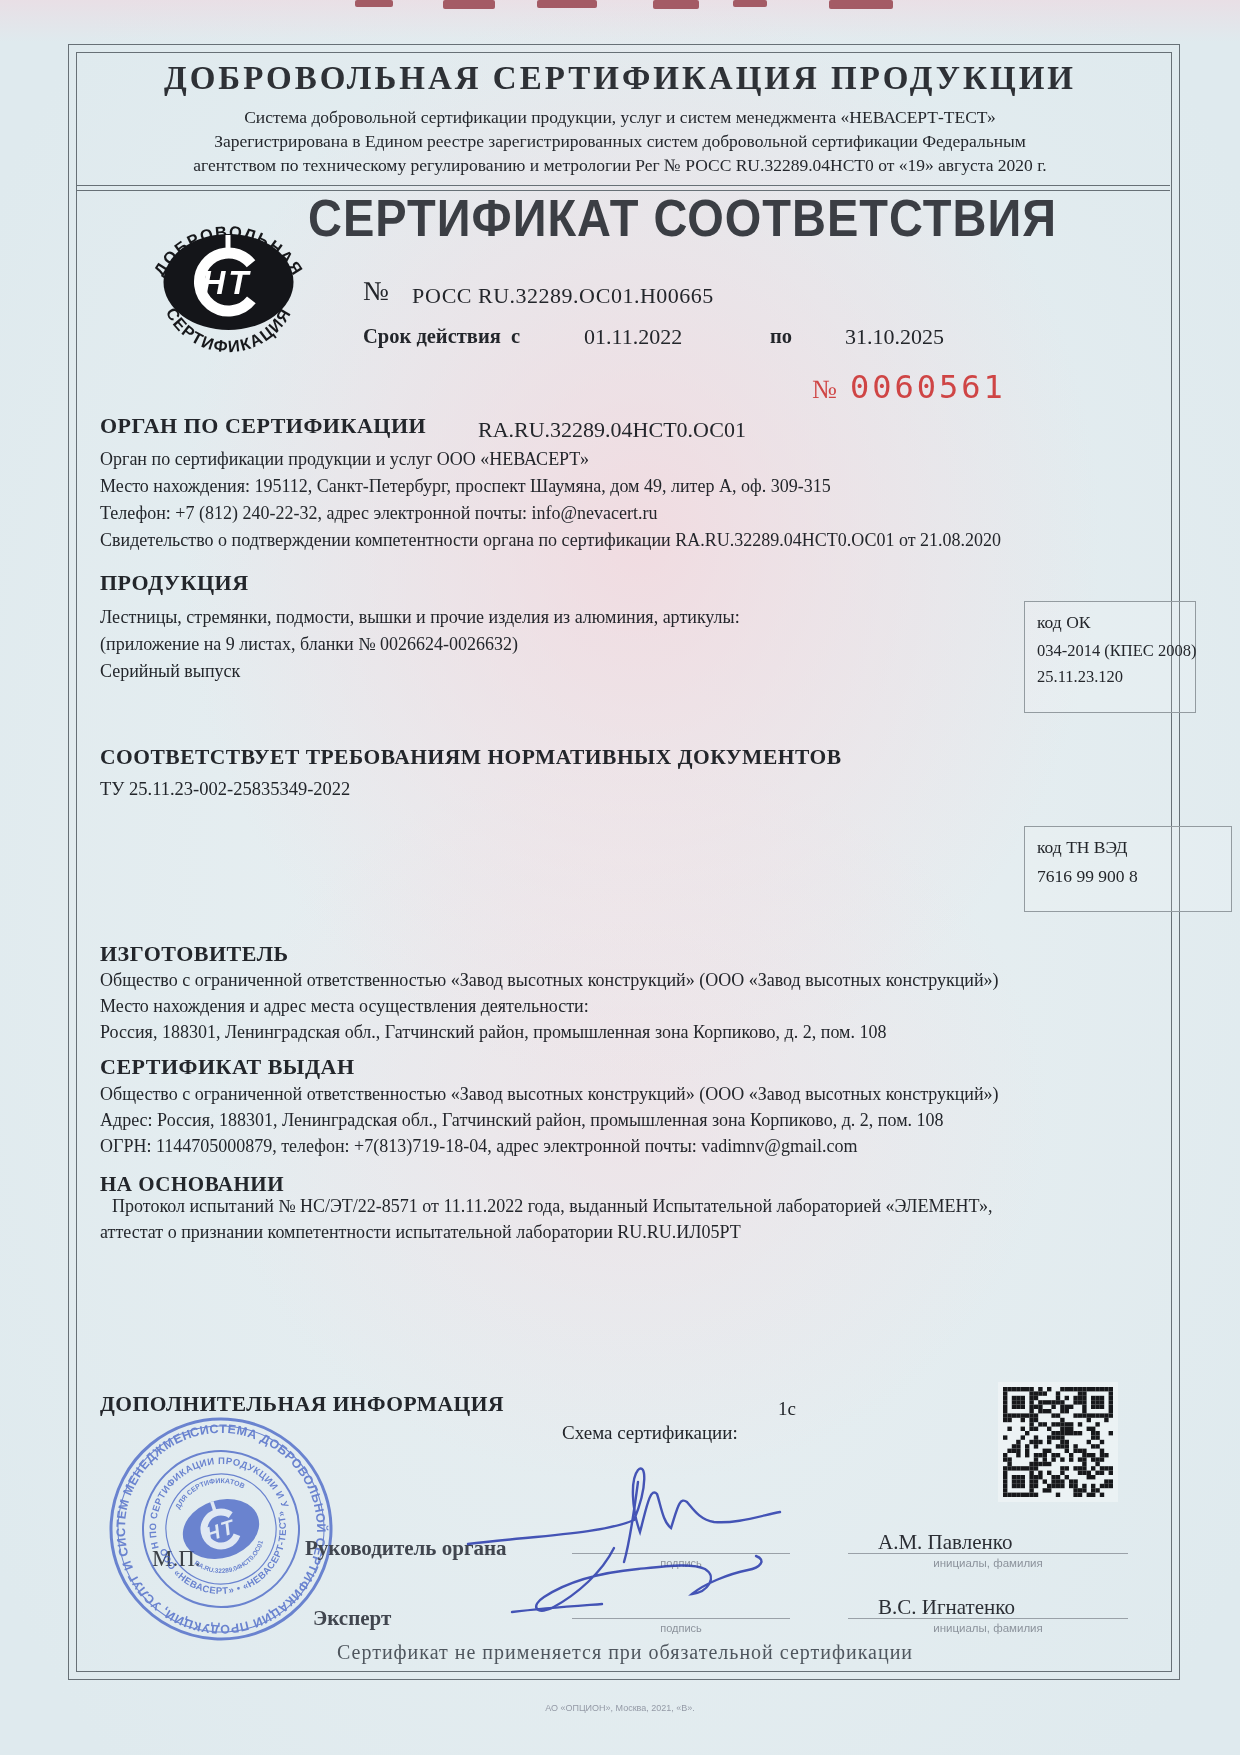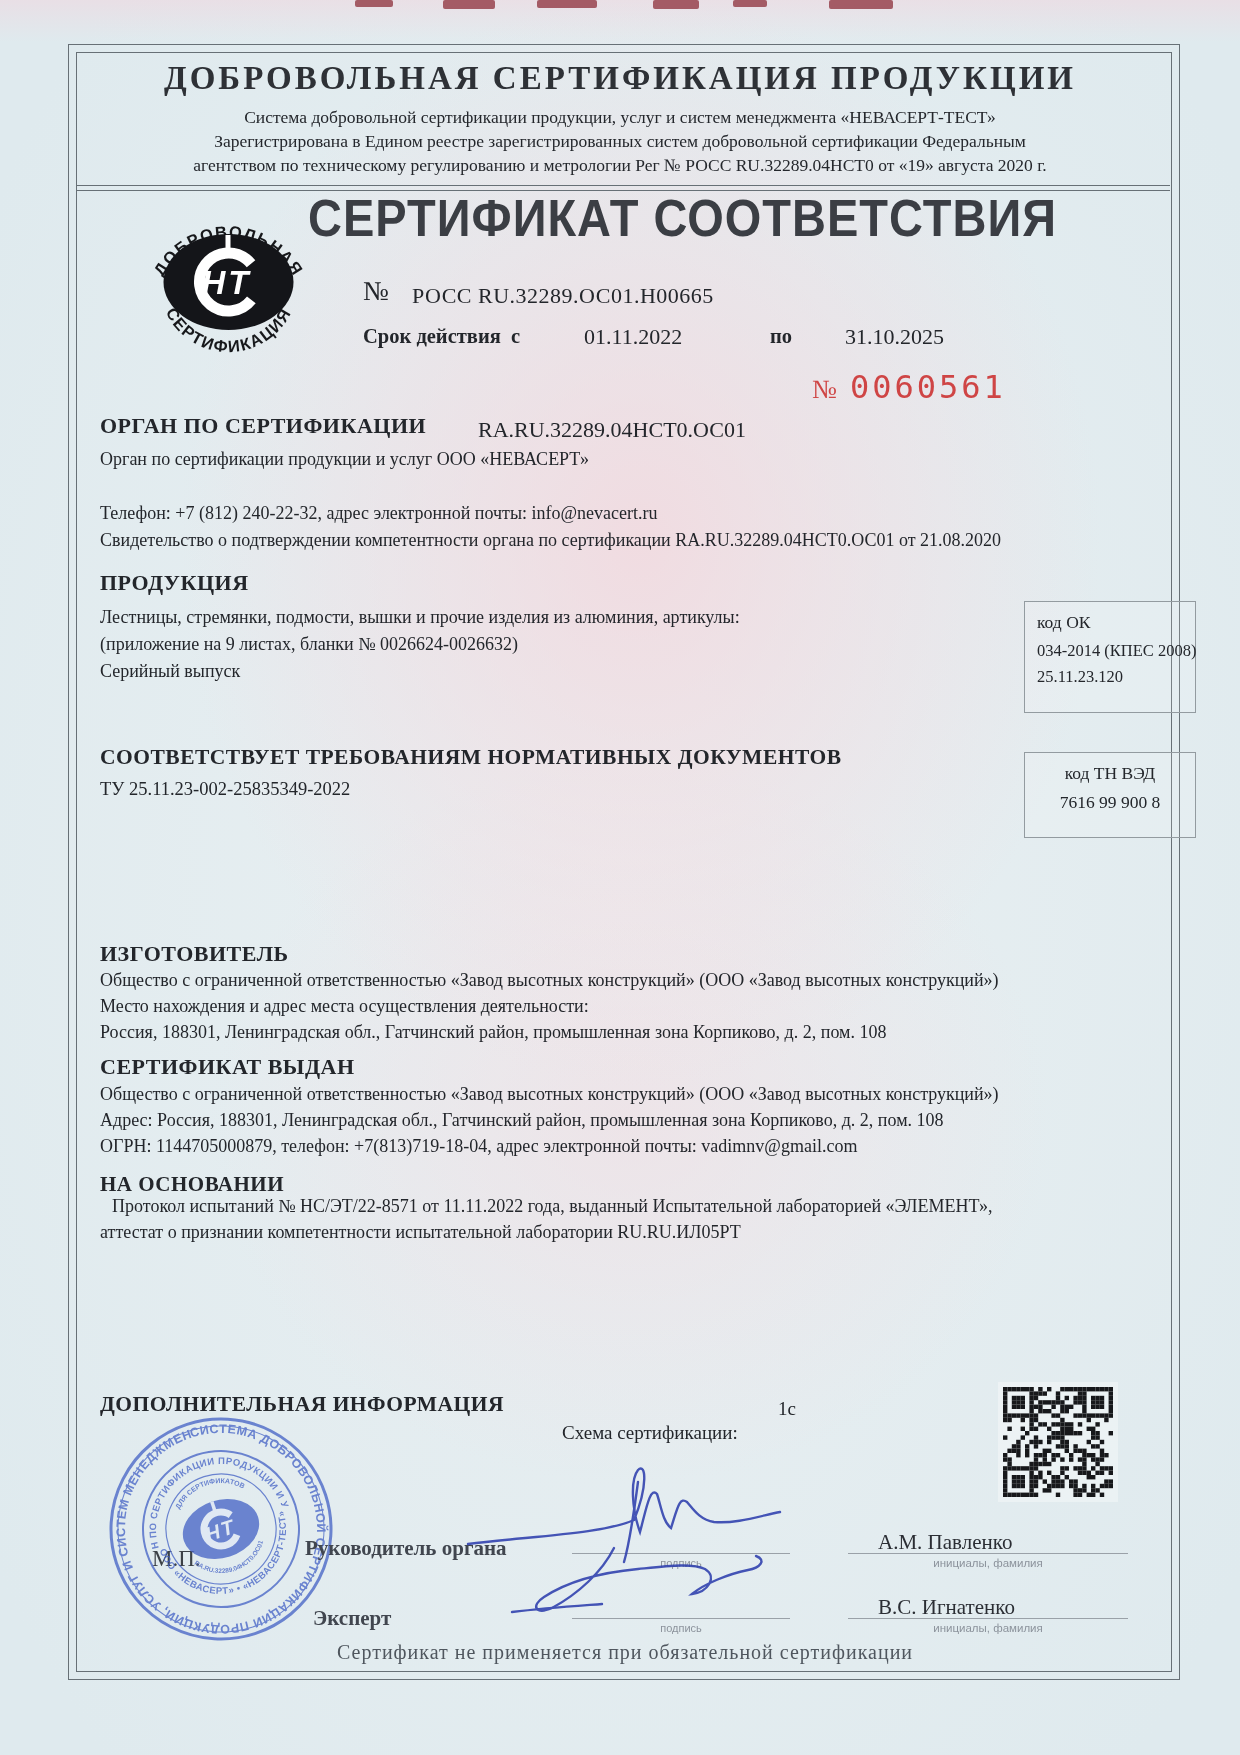--- a/index.html
+++ b/index.html
@@ -79,36 +79,37 @@
   <div class="abs serif" style="left:584px;top:324px;font-size:22px;">01.11.2022</div>
   <div class="abs serif" style="left:770px;top:325px;font-size:20.5px;font-weight:600;">по</div>
   <div class="abs serif" style="left:845px;top:324px;font-size:22px;">31.10.2025</div>
 
   <div class="abs serif red" style="left:812px;top:375px;font-size:26px;">№</div>
   <div class="abs mono red" style="left:850px;top:368px;font-size:32px;font-weight:400;letter-spacing:3px;">0060561</div>
 
   <div class="abs seclabel" style="left:100px;top:413px;">ОРГАН ПО СЕРТИФИКАЦИИ</div>
   <div class="abs serif" style="left:478px;top:417px;font-size:22px;">RA.RU.32289.04НСТ0.ОС01</div>
   <div class="abs bodyline" style="left:100px;top:449px;">Орган по сертификации продукции и услуг ООО «НЕВАСЕРТ»</div>
+  <div class="abs bodyline" style="left:100px;top:476px;">Место нахождения: 195112, Санкт-Петербург, проспект Шаумяна, дом 49, литер А, оф. 309-315</div>
   <div class="abs bodyline" style="left:100px;top:503px;">Телефон: +7 (812) 240-22-32, адрес электронной почты: info@nevacert.ru</div>
   <div class="abs bodyline" style="left:100px;top:530px;">Свидетельство о подтверждении компетентности органа по сертификации RA.RU.32289.04НСТ0.ОС01 от 21.08.2020</div>
 
   <div class="abs seclabel" style="left:100px;top:570px;">ПРОДУКЦИЯ</div>
   <div class="abs bodyline" style="left:100px;top:607px;">Лестницы, стремянки, подмости, вышки и прочие изделия из алюминия, артикулы:</div>
   <div class="abs bodyline" style="left:100px;top:634px;">(приложение на 9 листах, бланки № 0026624-0026632)</div>
   <div class="abs bodyline" style="left:100px;top:661px;">Серийный выпуск</div>
   <div class="abs codebox" style="left:1024px;top:601px;width:172px;height:112px;">
     <div class="serif" style="font-size:17.5px;margin-bottom:8px;">код ОК</div>
     <div class="serif" style="font-size:16.5px;margin-bottom:6px;white-space:nowrap;">034-2014 (КПЕС 2008)</div>
     <div class="serif" style="font-size:16.5px;">25.11.23.120</div>
   </div>
 
   <div class="abs seclabel" style="left:100px;top:745px;font-size:21.5px;">СООТВЕТСТВУЕТ ТРЕБОВАНИЯМ НОРМАТИВНЫХ ДОКУМЕНТОВ</div>
   <div class="abs bodyline" style="left:100px;top:779px;font-size:18.5px;">ТУ 25.11.23-002-25835349-2022</div>
-  <div class="abs codebox" style="left:1024px;top:752px;width:172px;height:86px;text-align:center;">
+  <div class="abs codebox" style="left:1024px;top:826px;width:208px;height:86px;">
     <div class="serif" style="font-size:17.5px;margin-bottom:8px;">код ТН ВЭД</div>
     <div class="serif" style="font-size:17.5px;">7616 99 900 8</div>
   </div>
 
   <div class="abs seclabel" style="left:100px;top:941px;">ИЗГОТОВИТЕЛЬ</div>
   <div class="abs bodyline" style="left:100px;top:970px;">Общество с ограниченной ответственностью «Завод высотных конструкций» (ООО «Завод высотных конструкций»)</div>
   <div class="abs bodyline" style="left:100px;top:996px;">Место нахождения и адрес места осуществления деятельности:</div>
   <div class="abs bodyline" style="left:100px;top:1022px;">Россия, 188301, Ленинградская обл., Гатчинский район, промышленная зона Корпиково, д. 2, пом. 108</div>
 
   <div class="abs seclabel" style="left:100px;top:1054px;">СЕРТИФИКАТ ВЫДАН</div>
@@ -503,14 +504,15 @@
     </g>
   </svg>
   <svg class="abs" style="left:506px;top:1542px;" width="300" height="96" viewBox="0 0 300 96">
     <g fill="none" stroke="#2e3fae" stroke-width="2.4" stroke-linecap="round" opacity=".88">
       <path d="M 108,6 C 96,30 72,52 46,66 C 30,73 24,64 38,55 C 64,38 100,30 132,27 C 162,24 186,21 199,27 C 212,35 202,50 186,52 C 198,42 222,32 242,28 C 254,26 261,18 250,14"></path>
       <path d="M 6,70 C 40,66 70,64 96,62"></path>
     </g>
   </svg>
 
   <div class="abs serif" style="left:160px;top:1641px;width:930px;text-align:center;font-size:20px;letter-spacing:1px;color:#4f565e;">Сертификат не применяется при обязательной сертификации</div>
+  <div class="abs sans" style="left:0;top:1703px;width:1240px;text-align:center;font-size:9px;color:#949aa6;">АО «ОПЦИОН», Москва, 2021, «В».</div>
 
 </div>
 
 </body></html>

